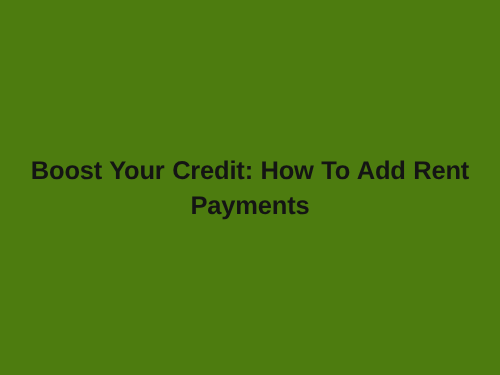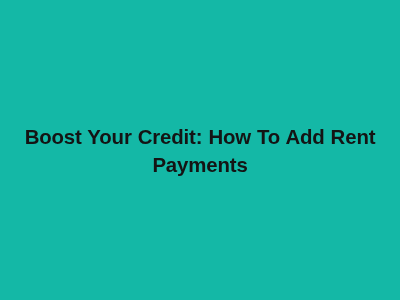--- a/index.html
+++ b/index.html
@@ -48,21 +48,21 @@
     text-align: center;
     
     transform: scaleX(0.995);
     transform-origin: center center;
     white-space: normal;
   }
 </style>
 </head>
 <body style="background: rgb(255, 192, 30);">
 
-<div class="title-card" style="background: #14b8a6;">
+<div class="title-card" style="background: #4d7c0f;">
 
   <div class="title-block">
 
     <h1 class="headline" style="color: rgb(20, 20, 20);">Boost Your Credit: How To Add Rent Payments</h1>
 
   </div>
 
 </div>
 
 </body></html>

